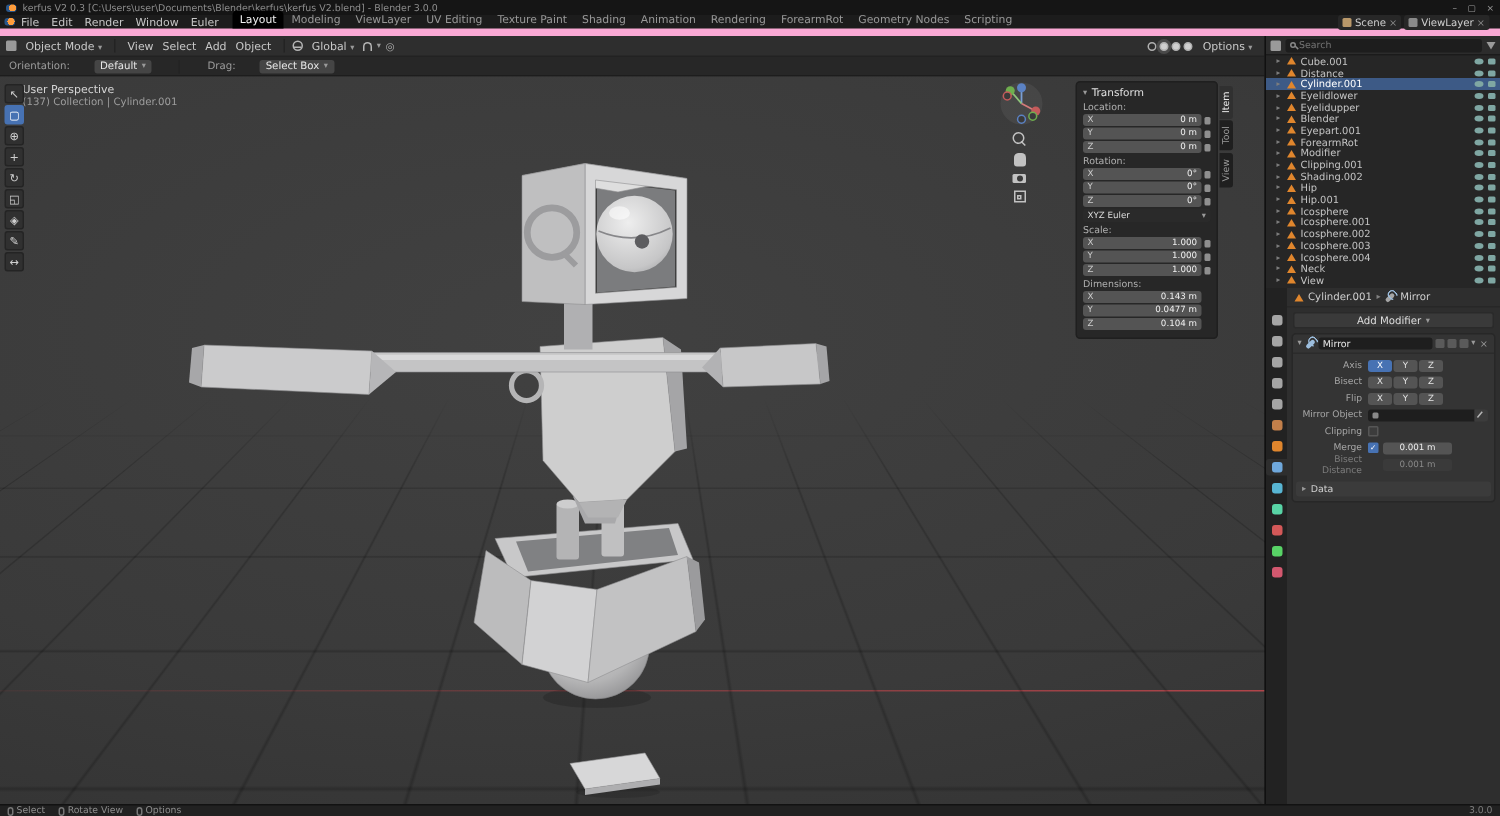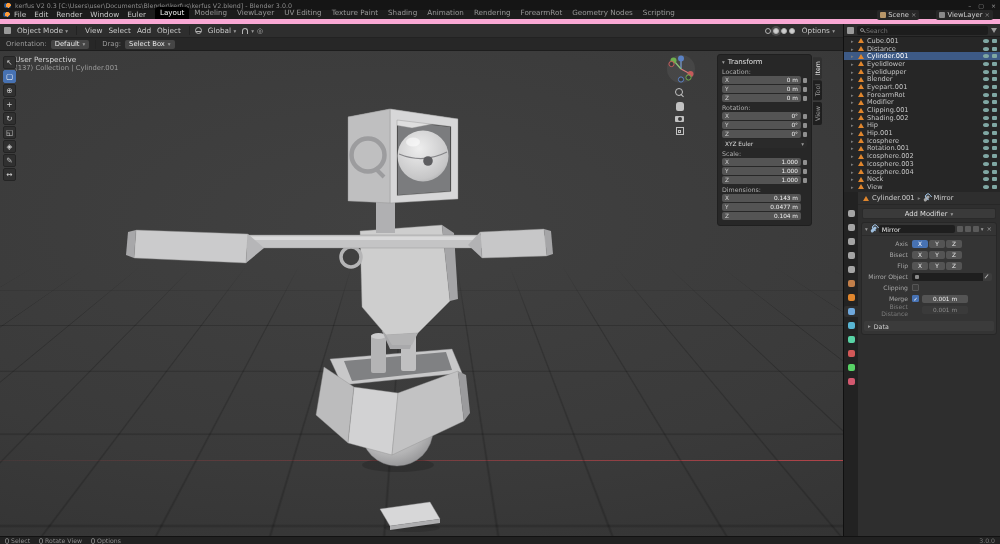--- a/index.html
+++ b/index.html
@@ -15,21 +15,21 @@
                background:radial-gradient(circle at 62% 45%, #ff9d3c 0 46%, #29568a 47% 100%)}
   .win-controls{margin-left:auto;display:flex;gap:7px;font-size:6px;color:#9a9a9a}
 
   
   .menubar{position:absolute;left:0;top:10px;width:100%;height:14px;background:#1c1c1c;
            display:flex;align-items:center;font-size:7.3px;border-bottom:5px solid #f9a8d4;padding:0 3px}
   .menu-item{padding:0 4px;color:#c6c6c6;white-space:nowrap}
   .ws-tabs{display:flex;margin-left:5px;height:100%;align-items:flex-end}
   .ws-tab{padding:1px 5px 2px;color:#989898;border-radius:3px 3px 0 0;white-space:nowrap;font-size:7.2px}
   .ws-tab.active{background:#000000;color:#f2f2f2}
-  .scene-cluster{margin-left:auto;display:flex;align-items:center;gap:17px;padding-right:4px;font-size:6.8px}
+  .scene-cluster{margin-left:auto;display:flex;align-items:center;gap:2px;padding-right:4px;font-size:6.8px}
   .mb-field{display:flex;align-items:center;gap:2px;background:#272727;border-radius:2px;padding:0 3px;height:10px;color:#cfcfcf}
   .mb-ic{width:6px;height:6px;border-radius:1px;background:#8a8a8a;display:inline-block}
   .mb-ic.scene{background:#b9986a}
   .mb-x{color:#8a8a8a;font-size:6.5px}
 
   
   .viewport{position:absolute;left:0;top:24px;width:843px;bottom:8px;background:#303030}
   .vp-header{height:14px;background:#2e2e2e;display:flex;align-items:center;font-size:7.3px;
              gap:3px;padding:0 4px;border-bottom:1px solid #222}
   .vp-menu{padding:0 3px;color:#c9c9c9;white-space:nowrap}
@@ -40,21 +40,21 @@
   .hdr-globe::after{content:"";position:absolute;left:0;right:0;top:2.5px;height:1px;background:#b5b5b5}
   .hdr-magnet{width:6px;height:6px;border:1.4px solid #b5b5b5;border-bottom:none;border-radius:4px 4px 0 0}
   .hdr-prop{color:#b5b5b5;font-size:7px}
   .shade-set{display:flex;align-items:center;gap:2px;margin-left:auto}
   .shade-dot{width:6px;height:6px;border-radius:50%;border:1px solid #b0b0b0}
   .shade-dot.fill{background:#cfcfcf}
   .shade-dot.active{box-shadow:0 0 0 2px #4a4a4a}
   .vp-options{padding:0 4px;color:#c9c9c9;white-space:nowrap}
 
   .vp-tool{height:13px;background:#272727;display:flex;align-items:center;font-size:6.8px;
-           gap:4px;padding:0 6px;border-bottom:1px solid #1d1d1d}
+           gap:16px;padding:0 6px;border-bottom:1px solid #1d1d1d}
   .ts-label{color:#9c9c9c}
   .ts-value{display:flex;align-items:center;gap:3px;background:#454545;border-radius:2px;
             padding:0 4px;height:9px;color:#e6e6e6}
 
   .vp-canvas{position:absolute;left:0;top:27px;right:0;bottom:0;overflow:hidden;
              background:radial-gradient(ellipse 120% 95% at 45% 35%, #414141 0%, #3a3a3a 55%, #303030 100%)}
 
   .vp-floor{position:absolute;left:-220px;right:-220px;top:212px;height:600px;z-index:0;
     background:
       repeating-linear-gradient(to right, rgba(0,0,0,0.20) 0 1px, transparent 1px 52px),
@@ -627,21 +627,21 @@
           <div class="o-row">
             <span class="o-caret">▸</span>
             <span class="o-mesh"></span>
             <span class="o-name">Icosphere</span>
             <span class="o-eye"></span>
             <span class="o-cam"></span>
           </div>
           <div class="o-row">
             <span class="o-caret">▸</span>
             <span class="o-mesh"></span>
-            <span class="o-name">Rotation.001</span>
+            <span class="o-name">Icosphere.001</span>
             <span class="o-eye"></span>
             <span class="o-cam"></span>
           </div>
           <div class="o-row">
             <span class="o-caret">▸</span>
             <span class="o-mesh"></span>
             <span class="o-name">Icosphere.002</span>
             <span class="o-eye"></span>
             <span class="o-cam"></span>
           </div>

